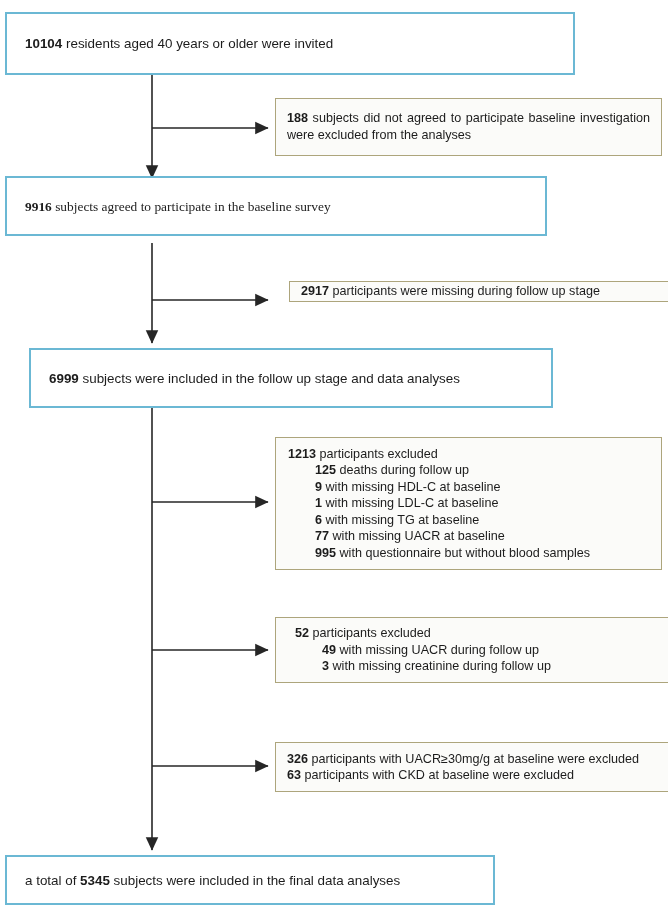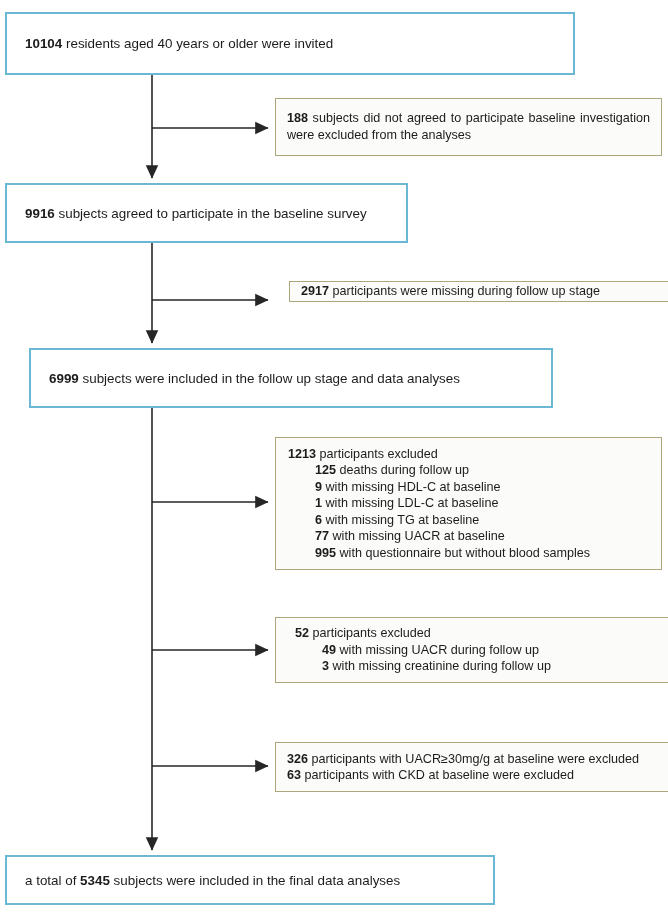--- a/index.html
+++ b/index.html
@@ -79,21 +79,21 @@
       <line x1="152" y1="766" x2="268" y2="766" marker-end="url(#ah)"></line>
     </g>
   </svg>
 
   <div class="box primary" style="left:5px;top:12px;width:570px;height:63px;">
     <div class="line">
       <b>10104</b><span> residents aged 40 years or older were invited</span>
     </div>
   </div>
 
-  <div class="box primary" style="left:5px;top:183px;width:403px;height:60px;">
+  <div class="box primary" style="left:5px;top:176px;width:542px;height:60px;font-family:Liberation Serif, serif;">
     <div class="line">
       <b>9916</b><span> subjects agreed to participate in the baseline survey</span>
     </div>
   </div>
 
   <div class="box primary" style="left:5px;top:348px;width:524px;height:60px;margin-left:24px;">
     <div class="line">
       <b>6999</b><span> subjects were included in the follow up stage and data analyses</span>
     </div>
   </div>

